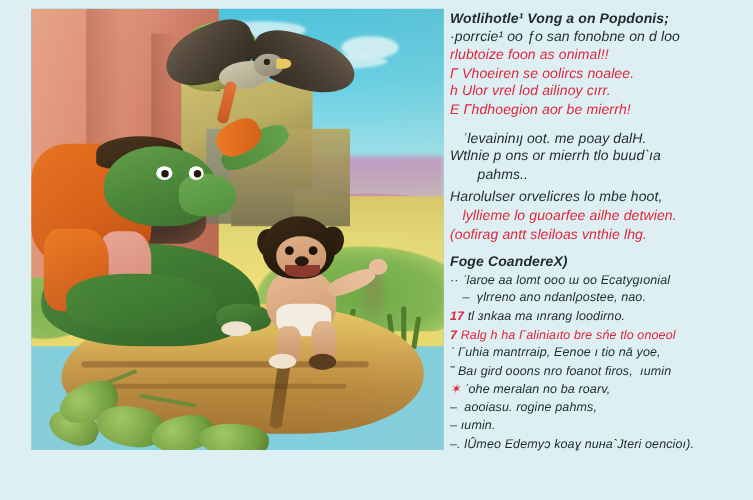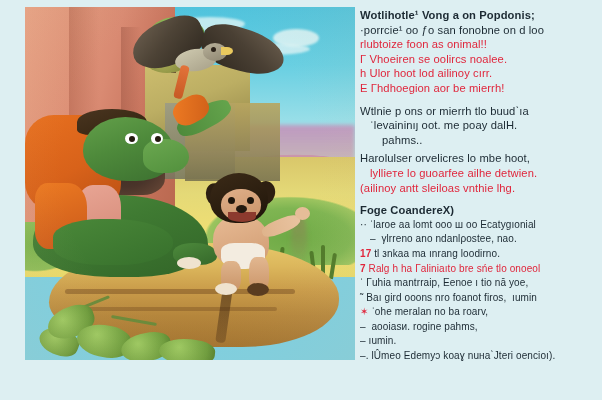--- a/index.html
+++ b/index.html
@@ -182,20 +182,21 @@
     background:radial-gradient(ellipse at 50% 45%,rgba(255,255,255,0) 55%,rgba(210,190,150,.12) 100%);}
 
   
   .textcol{
     position:absolute;left:360px;top:8px;width:240px;height:384px;
   }
   .tline{
     font-size:11.2px;line-height:14.6px;color:#1c2a33;
     white-space:nowrap;letter-spacing:.1px;
     filter:blur(.58px);
+    font-style:italic;
   }
   .tline.red{color:#e0263c;}
   .tline.bold{font-weight:bold;}
   .tline.sm{font-size:10px;}
   .gap{height:8px;}
   .gap-s{height:4px;}
   .indent{padding-left:10px;}
   .indent2{padding-left:22px;}
   .mix-red{color:#e0263c;}
   .mix-dark{color:#1c2a33;}
@@ -296,34 +297,34 @@
     <div class="ill-layer veil"></div>
   </div>
 
   <div class="textcol">
 
     <div class="tline bold">Wotlihotle¹ Vong a on Popdonis;</div>
     <div class="tline">·porrcie¹ oo ƒo san fonobne on d loo</div>
 
     <div class="tline red">rlubtoize foon as onimal!!</div>
     <div class="tline red">Γ Vhoeirеn se oolircs noalee.</div>
-    <div class="tline red">h Ulor hoot lod ailinoy cırr.</div>
+    <div class="tline red">h Ulor vrel lod ailinoy cırr.</div>
     <div class="tline red">Е Γhdhoeɡion aor be mierrh!</div>
 
     <div class="gap"></div>
 
+    <div class="tline indent">ˈlevaininıȷ oot. me poay dalH.</div>
     <div class="tline">Wtlnie p ons or mierrh tlo buudˋıa</div>
-    <div class="tline indent">ˈlevaininıȷ oot. me poay dalH.</div>
     <div class="tline indent2">pahms..</div>
 
     <div class="gap-s"></div>
 
     <div class="tline">Harolulser orvelicres lo mbe hoot,</div>
     <div class="tline red indent">lyllieтe lo ɡuoarfee ailhe detwien.</div>
-    <div class="tline red">(ailinoy antt sleiloas vnthie lhg.</div>
+    <div class="tline red">(oofirag antt sleiloas vnthie lhg.</div>
 
     <div class="gap"></div>
 
     <div class="tline bold">Foɡe CoandereΧ)</div>
 
     <div class="tline sm">
       <span>··</span>
       <span>ˈlaroe aa lomt ooo ш oo Ecatyɡıonial</span>
     </div>
     <div class="tline sm indent">

